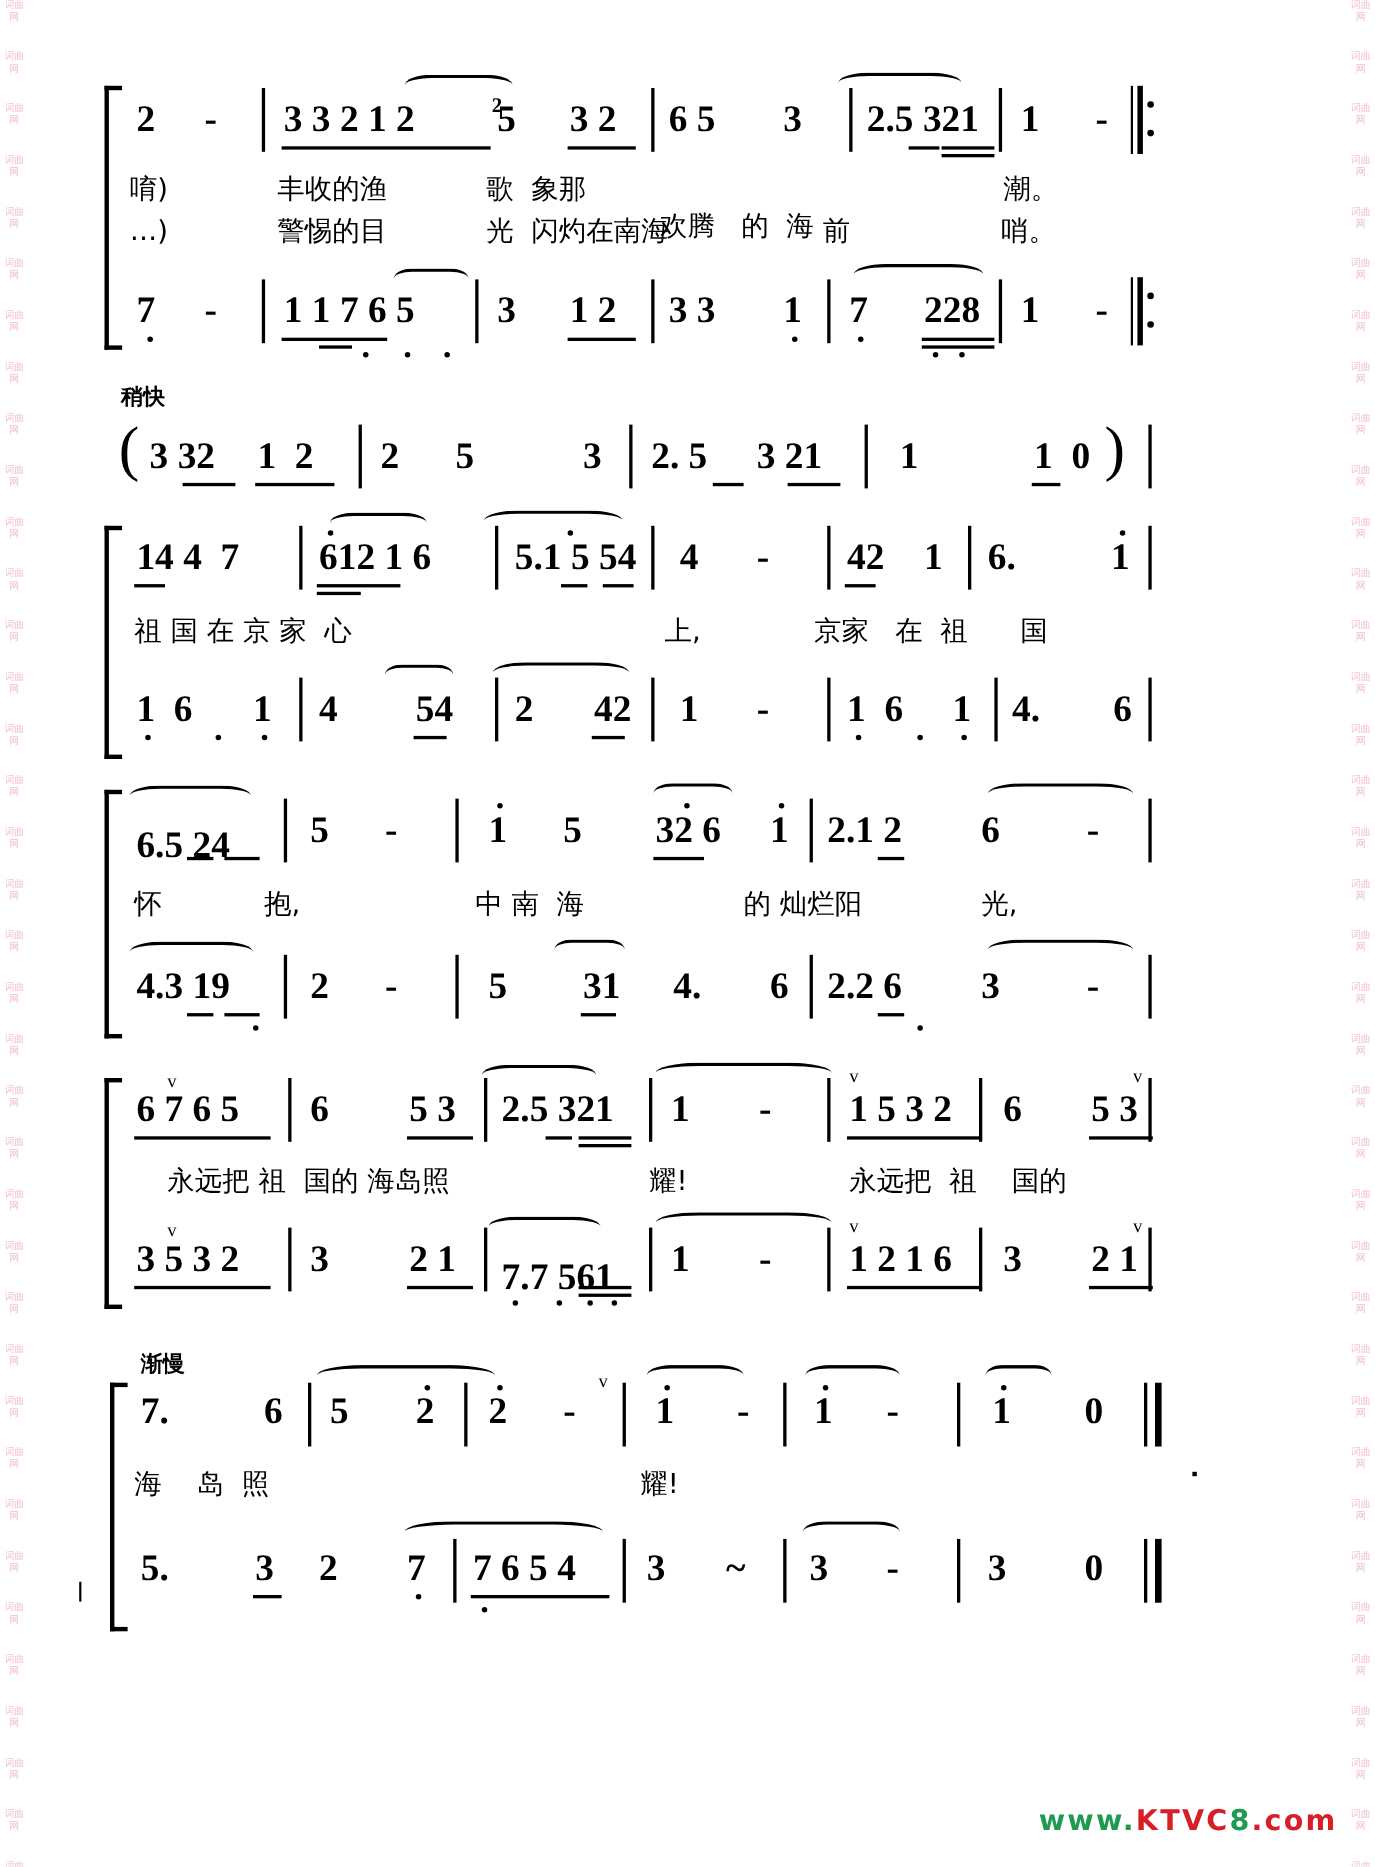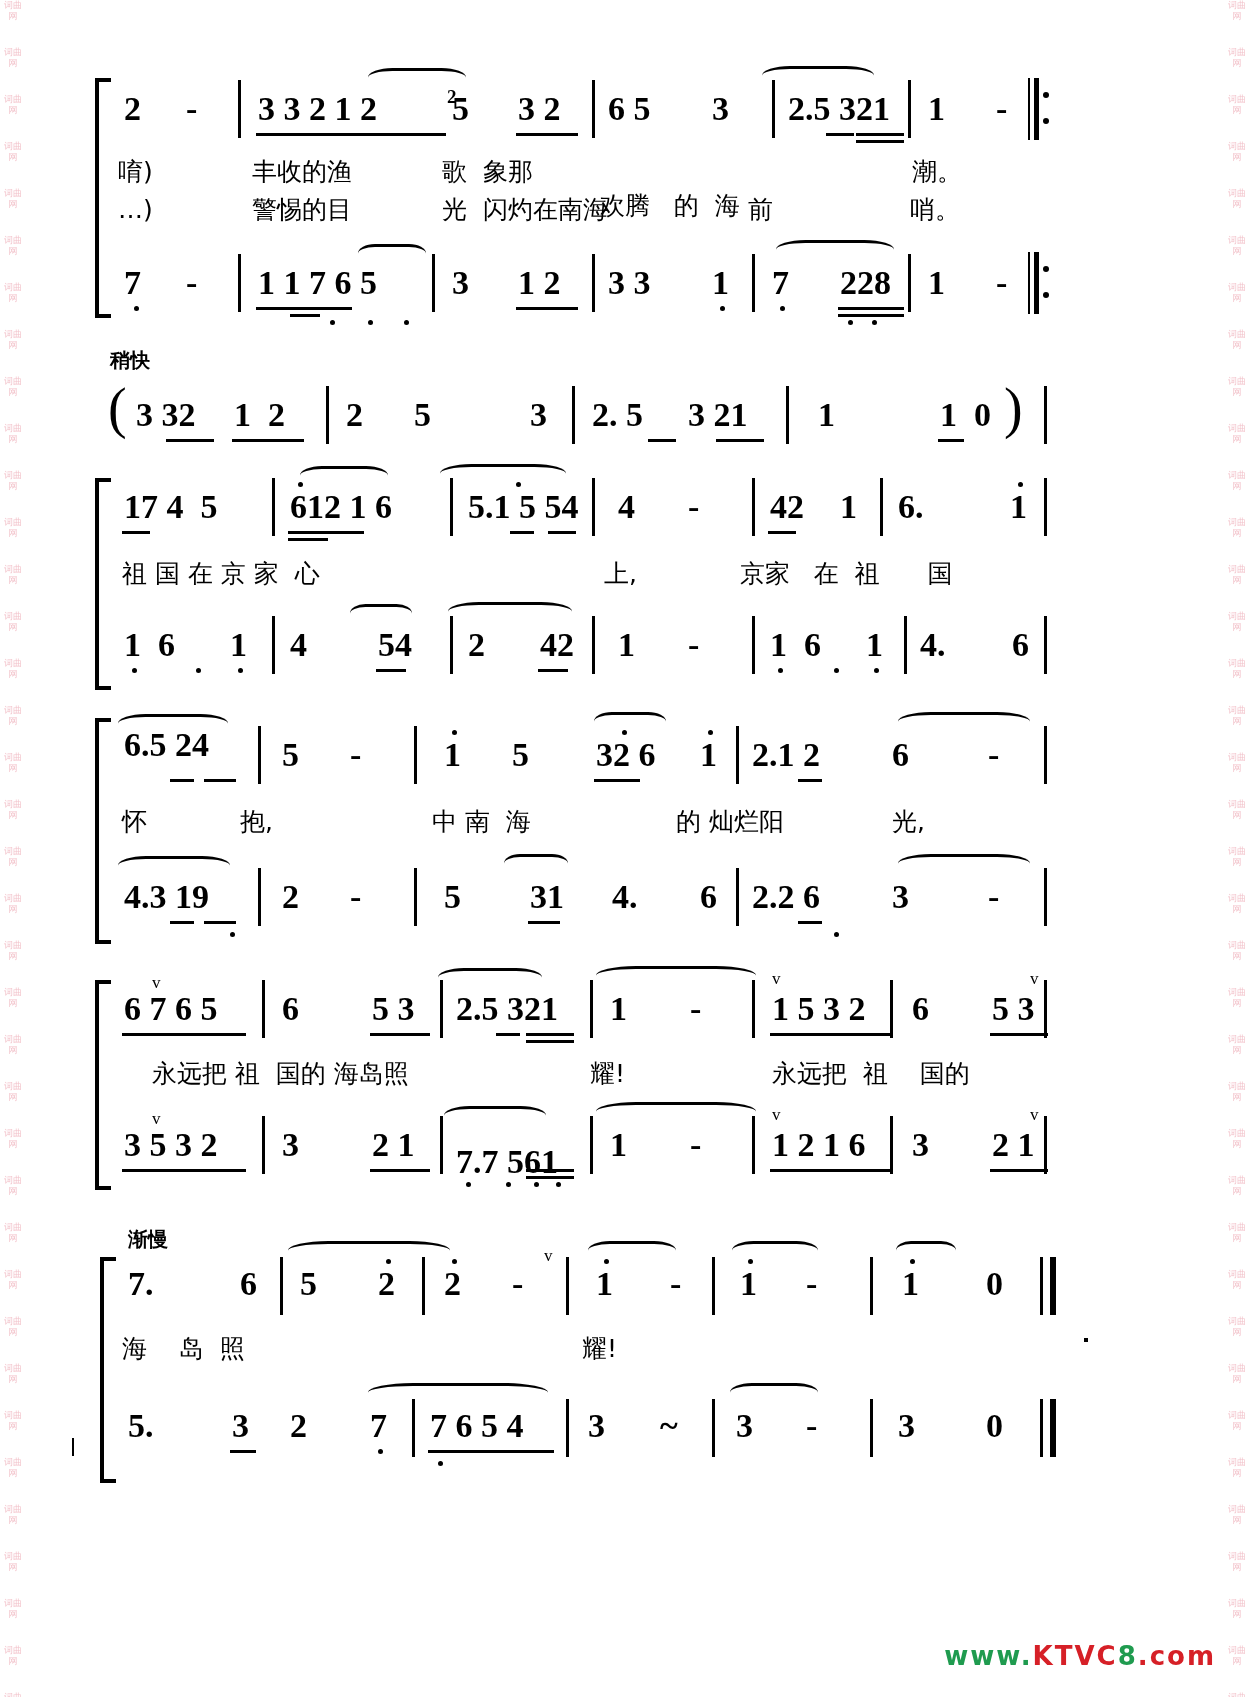--- a/index.html
+++ b/index.html
@@ -331,21 +331,21 @@
     <div class="n" style="left:818px;top:58px;">1</div>
     <div class="n" style="left:940px;top:58px;">1  0</div>
     <div class="beam" style="left:938px;top:99px;width:26px;"></div>
     <div class="paren" style="left:1004px;top:40px;">)</div>
     <div class="bar" style="left:1044px;top:46px;height:58px;"></div>
   </div>
 
   <div class="system" style="left:0;top:460px;width:1250px;height:240px;">
     <div class="brace" style="left:95px;top:18px;height:212px;"></div>
 
-    <div class="n" style="left:124px;top:30px;">17 4  5</div>
+    <div class="n" style="left:124px;top:30px;">14 4  7</div>
     <div class="beam" style="left:122px;top:71px;width:28px;"></div>
     <div class="bar" style="left:272px;top:18px;height:58px;"></div>
     <div class="n" style="left:290px;top:30px;">612 1 6</div>
     <div class="beam" style="left:288px;top:71px;width:76px;"></div>
     <div class="beam" style="left:288px;top:78px;width:40px;"></div>
     <div class="dot" style="left:298px;top:22px;"></div>
     <div class="slur" style="left:300px;top:6px;width:88px;"></div>
     <div class="bar" style="left:450px;top:18px;height:58px;"></div>
     <div class="n" style="left:468px;top:30px;">5.1 5 54</div>
     <div class="beam" style="left:510px;top:71px;width:24px;"></div>
@@ -395,21 +395,21 @@
     <div class="dot" style="left:874px;top:208px;"></div>
     <div class="bar" style="left:904px;top:156px;height:58px;"></div>
     <div class="n" style="left:920px;top:168px;">4.</div>
     <div class="n" style="left:1012px;top:168px;">6</div>
     <div class="bar" style="left:1044px;top:156px;height:58px;"></div>
   </div>
 
   <div class="system" style="left:0;top:700px;width:1250px;height:240px;">
     <div class="brace" style="left:95px;top:18px;height:226px;"></div>
 
-    <div class="n" style="left:124px;top:28px;">6.5 24</div>
+    <div class="n" style="left:124px;top:52px;">6.5 24</div>
     <div class="beam" style="left:170px;top:79px;width:24px;"></div>
     <div class="beam" style="left:204px;top:79px;width:32px;"></div>
     <div class="slur" style="left:118px;top:14px;width:110px;"></div>
     <div class="bar" style="left:258px;top:26px;height:58px;"></div>
     <div class="n" style="left:282px;top:38px;">5</div>
     <div class="n" style="left:350px;top:38px;">-</div>
     <div class="bar" style="left:414px;top:26px;height:58px;"></div>
     <div class="n" style="left:444px;top:38px;">1</div>
     <div class="dot" style="left:452px;top:30px;"></div>
     <div class="n" style="left:512px;top:38px;">5</div>

